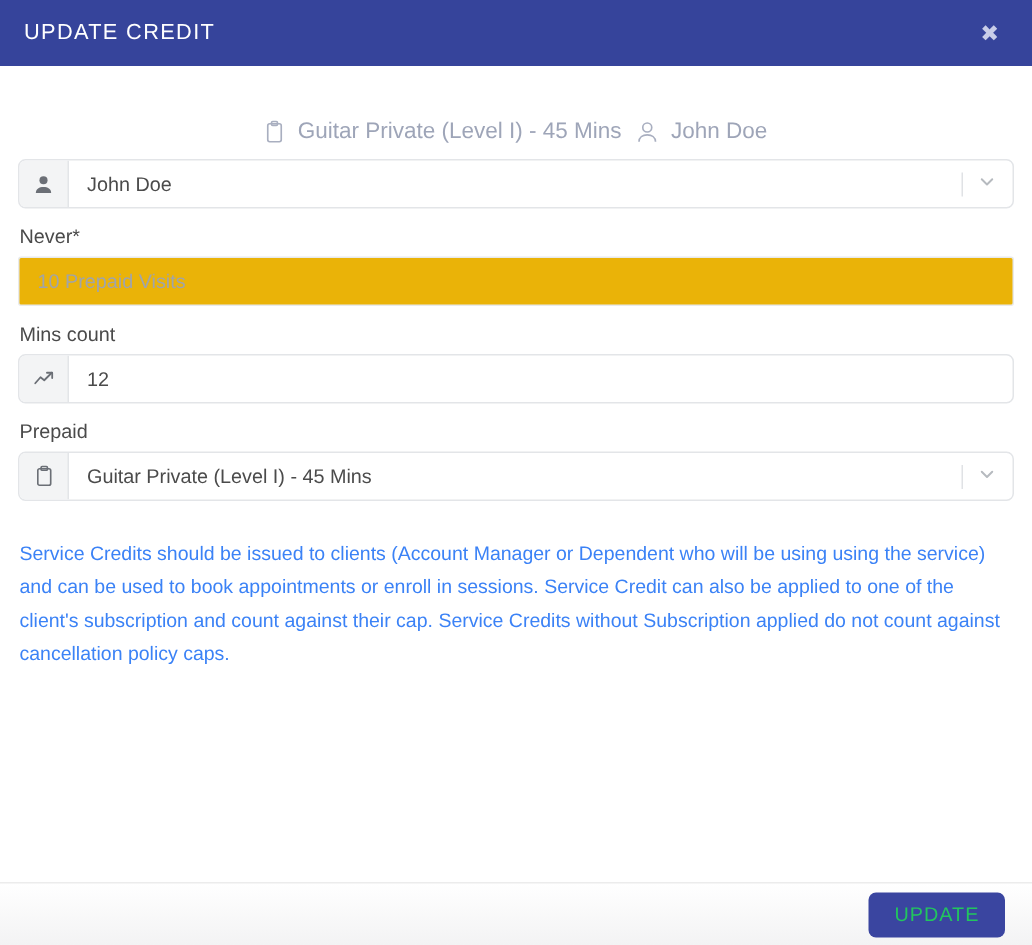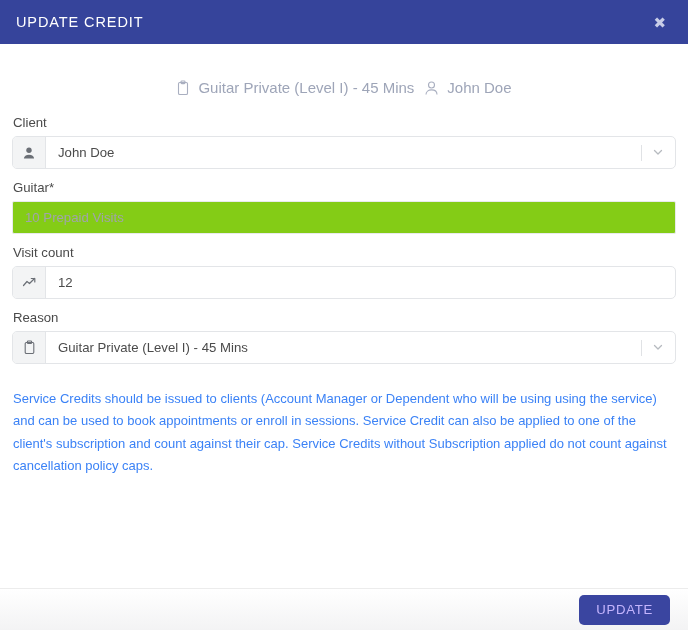--- a/index.html
+++ b/index.html
@@ -134,21 +134,21 @@
   .plain-input {
     width: 100%;
     height: 33px;
     border: 1px solid #e8eaec;
     border-radius: 2px;
     padding: 0 12px;
     font-size: 13.2px;
     color: #4b4b4b;
     font-family: "Liberation Sans", sans-serif;
     outline: none;
-    background: #84cc16;
+    background: #eab308;
   }
   .plain-input::placeholder { color: #a0a4aa; }
 
   
   .toggle-row {
     display: flex;
     align-items: center;
     gap: 12px;
     padding: 16px 0 2px 1px;
   }
@@ -198,21 +198,21 @@
     height: 42px;
     border-top: 1px solid #ececec;
     background: linear-gradient(to bottom, #ffffff 0%, #f3f3f4 100%);
     display: flex;
     align-items: center;
     justify-content: flex-end;
     padding: 0 18px;
   }
   .update-btn {
     background: #3a45a0;
-    color: #c4b5fd;
+    color: #22c55e;
     border: none;
     border-radius: 5px;
     height: 30px;
     padding: 0 17px;
     font-size: 13.2px;
     letter-spacing: 0.7px;
     cursor: pointer;
     font-family: "Liberation Sans", sans-serif;
     text-transform: uppercase;
   }
@@ -244,61 +244,60 @@
           <svg width="15" height="16" viewBox="0 0 15 16" fill="none" stroke="#a9afc0" stroke-width="1.1">
             <circle cx="7.5" cy="5" r="3"></circle>
             <path d="M2 14.5c0-3 2.5-4.6 5.5-4.6s5.5 1.6 5.5 4.6"></path>
           </svg>
         </span>
         <span>John Doe</span>
       </span>
     </div>
 
     <div class="field-group">
-      <label class="field-label">Client</label>
       <div class="input-group">
         <span class="input-prefix">
           <svg width="14" height="14" viewBox="0 0 14 14" fill="#6b6f76">
             <circle cx="7" cy="4.2" r="2.7"></circle>
             <path d="M1.9 12.6c0-2.6 2.3-3.9 5.1-3.9s5.1 1.3 5.1 3.9z"></path>
           </svg>
         </span>
         <span class="input-value">John Doe</span>
         <span class="input-suffix">
           <span class="suffix-sep"></span>
           <span class="chevron">
             <svg width="12" height="12" viewBox="0 0 12 12" fill="none" stroke="#b6babf" stroke-width="1.3" stroke-linecap="round" stroke-linejoin="round">
               <polyline points="2.5,4.5 6,8 9.5,4.5"></polyline>
             </svg>
           </span>
         </span>
       </div>
     </div>
 
     <div class="field-group">
-      <label class="field-label">Guitar*</label>
+      <label class="field-label">Never*</label>
       <input class="plain-input" type="text" placeholder="10 Prepaid Visits" style="">
     </div>
 
 
     <div class="field-group">
-      <label class="field-label">Visit count</label>
+      <label class="field-label">Mins count</label>
       <div class="input-group">
         <span class="input-prefix">
           <svg width="15" height="13" viewBox="0 0 15 13" fill="none" stroke="#6b6f76" stroke-width="1.2" stroke-linecap="round" stroke-linejoin="round">
             <polyline points="1.5,9.5 5,5.5 7.5,7.5 12.5,2.5"></polyline>
             <polyline points="9.3,2.5 12.8,2.5 12.8,6"></polyline>
           </svg>
         </span>
         <span class="input-value">12</span>
       </div>
     </div>
 
     <div class="field-group">
-      <label class="field-label">Reason</label>
+      <label class="field-label">Prepaid</label>
       <div class="input-group">
         <span class="input-prefix">
           <svg width="13" height="15" viewBox="0 0 13 15" fill="none" stroke="#6b6f76" stroke-width="1.1">
             <rect x="2.2" y="2.5" width="8.6" height="11" rx="1.2"></rect>
             <rect x="4.4" y="1" width="4.2" height="2.5" rx="0.7"></rect>
           </svg>
         </span>
         <span class="input-value">Guitar Private (Level I) - 45 Mins</span>
         <span class="input-suffix">
           <span class="suffix-sep"></span>

